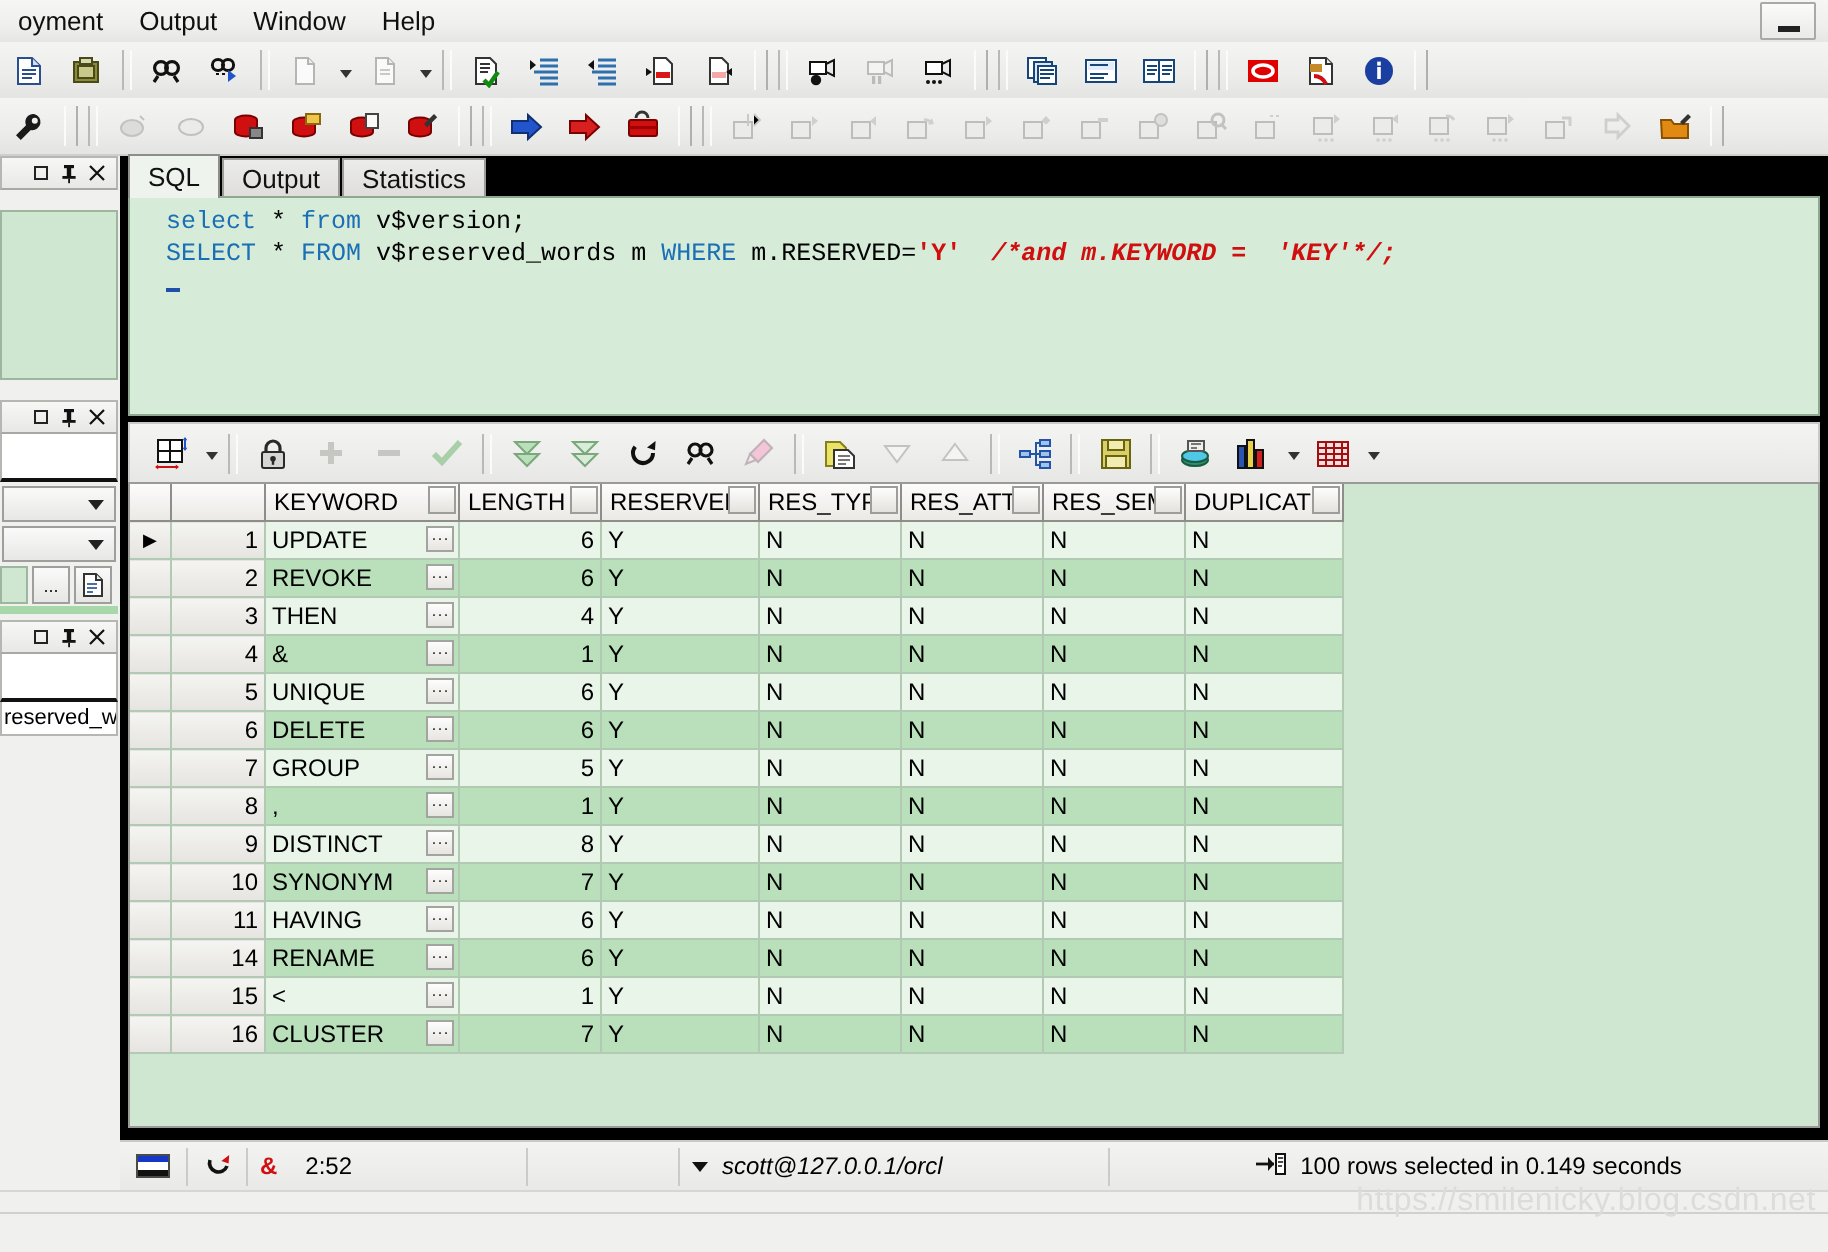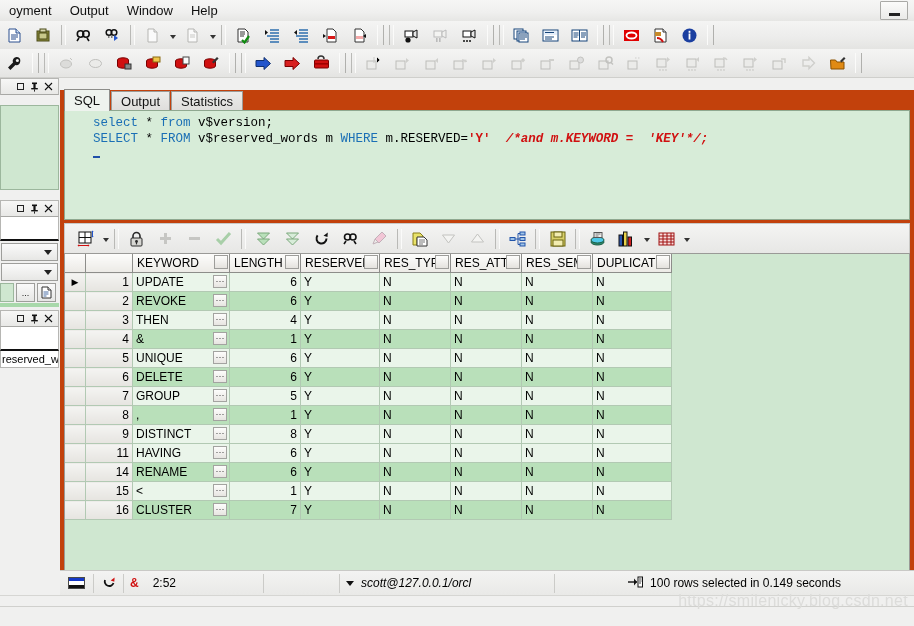--- a/index.html
+++ b/index.html
@@ -81,42 +81,42 @@
     border-top:5px solid #222;margin-right:5px;
   }
   .mini-btn{
     width:19px;height:19px;background:linear-gradient(to bottom,#fafafa,#e6e6e4);
     border:1px solid #9e9e9b;box-sizing:border-box;
     display:flex;align-items:center;justify-content:center;font-size:9px;color:#111;
   }
   .left-text{font-size:11px;color:#000;padding-left:1px;white-space:nowrap;overflow:hidden;}
 
   
-  .work{position:absolute;left:60px;top:90px;width:854px;height:492px;background:#c2410c;}
+  .work{position:absolute;left:60px;top:78px;width:854px;height:492px;background:#000000;}
 
   .tabstrip{position:absolute;left:4px;top:0;height:21px;display:flex;align-items:flex-end;}
   .tab{
     height:19px;padding:0 9px;font-size:13px;color:#111;
     display:flex;align-items:center;
     border:1px solid #9c9c99;border-bottom:none;
     background:linear-gradient(to bottom,#ececea,#dedddb);
     margin-right:1px;
   }
   .tab.active{
     background:#eef3ee;height:21px;border-color:#8d8d8a;font-weight:normal;
     position:relative;z-index:2;
   }
 
   .sqlbox{
     position:absolute;left:4px;top:20px;width:846px;height:110px;
     background:#d7ecd8;border:1px solid #8fa890;box-sizing:border-box;
     font-family:"Liberation Mono", monospace;font-size:12.5px;
     padding:4px 0 0 0;overflow:hidden;
   }
-  .sqlline{white-space:pre;line-height:16px;padding-left:28px;}
+  .sqlline{white-space:pre;line-height:16px;padding-left:18px;}
   .kw{color:#1a6fb5;}
   .pl{color:#000;}
   .str{color:#d01010;font-weight:bold;}
   .cmt{color:#d01010;font-style:italic;font-weight:bold;}
   .caret{display:inline-block;width:7px;border-bottom:2px solid #1f4fa8;}
 
   
   .gridtb{
     position:absolute;left:4px;top:133px;width:846px;height:30px;
     background:linear-gradient(to bottom,#f4f4f3,#e7e7e5);
@@ -921,20 +921,31 @@
               <td class="c-ind"></td>
               <td class="c-num">9</td>
               <td class="c-kw"><span>DISTINCT</span><span class="ellip">···</span></td>
               <td class="c-len">8</td>
               <td>Y</td>
               <td>N</td>
               <td>N</td>
               <td>N</td>
               <td>N</td>
             </tr>
+            <tr class="r-even">
+              <td class="c-ind"></td>
+              <td class="c-num">10</td>
+              <td class="c-kw"><span>SYNONYM</span><span class="ellip">···</span></td>
+              <td class="c-len">7</td>
+              <td>Y</td>
+              <td>N</td>
+              <td>N</td>
+              <td>N</td>
+              <td>N</td>
+            </tr>
             <tr class="r-odd">
               <td class="c-ind"></td>
               <td class="c-num">11</td>
               <td class="c-kw"><span>HAVING</span><span class="ellip">···</span></td>
               <td class="c-len">6</td>
               <td>Y</td>
               <td>N</td>
               <td>N</td>
               <td>N</td>
               <td>N</td>

